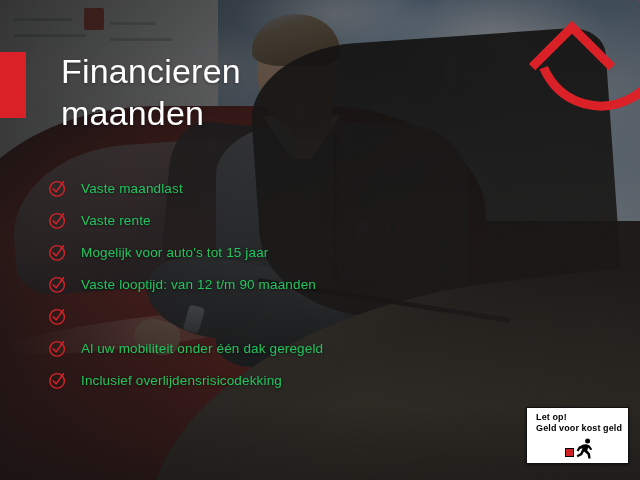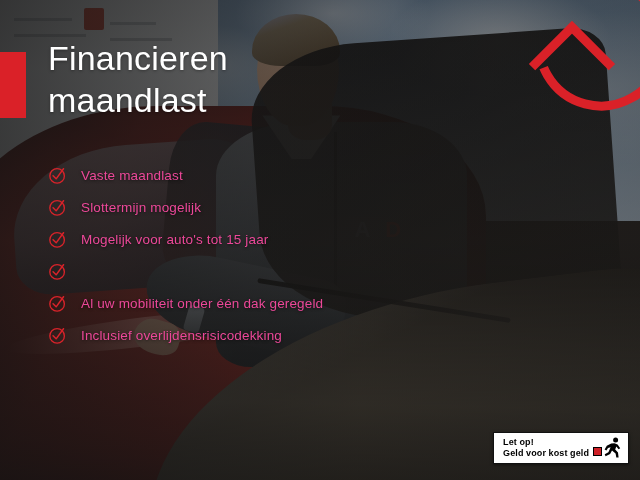--- a/index.html
+++ b/index.html
@@ -212,21 +212,21 @@
     position: absolute;
     left: 48px; top: 38px;
     right: 0; bottom: 0;
   }
   .title {
     color: #ffffff;
     font-size: 34px;
     line-height: 1.23;
     font-weight: 300;
     letter-spacing: .2px;
-    margin: 0;
+    margin: 13px;
     text-shadow: 0 1px 3px rgba(0,0,0,.35);
   }
   .title .l2 { display: block; }
 
   .bullets {
     list-style: none;
     margin: 38px 0 0 0;
     padding: 0;
   }
   .bullet {
@@ -235,39 +235,40 @@
     height: 32px;
     margin-bottom: 0;
   }
   .check-icon {
     flex: 0 0 auto;
     width: 19px; height: 19px;
     margin-right: 14px;
     display: block;
   }
   .bullet-label {
-    color: #ec4899;
+    color: #22c55e;
     font-size: 13.5px;
     font-weight: 400;
     letter-spacing: .15px;
     text-shadow: 0 1px 3px rgba(0,0,0,.55);
     white-space: nowrap;
   }
 
   
   .afm-badge {
     position: absolute;
     right: 11px; bottom: 16px;
     background: #ffffff;
     border: 1px solid #111;
     padding: 4px 6px 4px 9px;
     display: flex;
     align-items: center;
     gap: 4px;
     box-shadow: 0 1px 3px rgba(0,0,0,.5);
+    flex-direction: column;
   }
   .afm-text {
     color: #000;
     font-size: 9px;
     font-weight: 700;
     line-height: 1.25;
     letter-spacing: .1px;
     white-space: nowrap;
   }
   .afm-line1, .afm-line2 { display: block; }
@@ -334,50 +335,57 @@
     <svg width="150" height="150" viewBox="0 0 150 150" fill="none" aria-hidden="true">
       <circle cx="75" cy="78" r="62" stroke="#da2128" stroke-width="9" fill="none" stroke-dasharray="300 120" transform="rotate(-120 75 78)"></circle>
       <path d="M20 72 L72 72 L72 124" stroke="#da2128" stroke-width="9" fill="none" stroke-linecap="square" transform="rotate(-45 46 98)"></path>
     </svg>
   </div>
 
   <div class="content">
 
     <h1 class="title">
       <span class="l1">Financieren</span>
-      <span class="l2">maandlast</span>
+      <span class="l2">maanden</span>
     </h1>
 
     <ul class="bullets">
 
       <li class="bullet">
         <svg class="check-icon" viewBox="0 0 24 24" fill="none">
           <circle cx="11.5" cy="12.5" r="9.2" stroke="#d8232a" stroke-width="1.7"></circle>
           <path d="M6.4 12.3 L10.3 16.2 L19.6 3.4" stroke="#d8232a" stroke-width="1.9" stroke-linecap="round" stroke-linejoin="round"></path>
         </svg>
         <span class="bullet-label">Vaste maandlast</span>
       </li>
 
-
-      <li class="bullet">
-        <svg class="check-icon" viewBox="0 0 24 24" fill="none">
-          <circle cx="11.5" cy="12.5" r="9.2" stroke="#d8232a" stroke-width="1.7"></circle>
-          <path d="M6.4 12.3 L10.3 16.2 L19.6 3.4" stroke="#d8232a" stroke-width="1.9" stroke-linecap="round" stroke-linejoin="round"></path>
-        </svg>
-        <span class="bullet-label">Slottermijn mogelijk</span>
-      </li>
+      <li class="bullet">
+        <svg class="check-icon" viewBox="0 0 24 24" fill="none">
+          <circle cx="11.5" cy="12.5" r="9.2" stroke="#d8232a" stroke-width="1.7"></circle>
+          <path d="M6.4 12.3 L10.3 16.2 L19.6 3.4" stroke="#d8232a" stroke-width="1.9" stroke-linecap="round" stroke-linejoin="round"></path>
+        </svg>
+        <span class="bullet-label">Vaste rente</span>
+      </li>
+
 
       <li class="bullet">
         <svg class="check-icon" viewBox="0 0 24 24" fill="none">
           <circle cx="11.5" cy="12.5" r="9.2" stroke="#d8232a" stroke-width="1.7"></circle>
           <path d="M6.4 12.3 L10.3 16.2 L19.6 3.4" stroke="#d8232a" stroke-width="1.9" stroke-linecap="round" stroke-linejoin="round"></path>
         </svg>
         <span class="bullet-label">Mogelijk voor auto's tot 15 jaar</span>
       </li>
 
+      <li class="bullet">
+        <svg class="check-icon" viewBox="0 0 24 24" fill="none">
+          <circle cx="11.5" cy="12.5" r="9.2" stroke="#d8232a" stroke-width="1.7"></circle>
+          <path d="M6.4 12.3 L10.3 16.2 L19.6 3.4" stroke="#d8232a" stroke-width="1.9" stroke-linecap="round" stroke-linejoin="round"></path>
+        </svg>
+        <span class="bullet-label">Vaste looptijd: van 12 t/m 90 maanden</span>
+      </li>
 
       <li class="bullet">
         <svg class="check-icon" viewBox="0 0 24 24" fill="none">
           <circle cx="11.5" cy="12.5" r="9.2" stroke="#d8232a" stroke-width="1.7"></circle>
           <path d="M6.4 12.3 L10.3 16.2 L19.6 3.4" stroke="#d8232a" stroke-width="1.9" stroke-linecap="round" stroke-linejoin="round"></path>
         </svg>
       </li>
 
       <li class="bullet">
         <svg class="check-icon" viewBox="0 0 24 24" fill="none">

